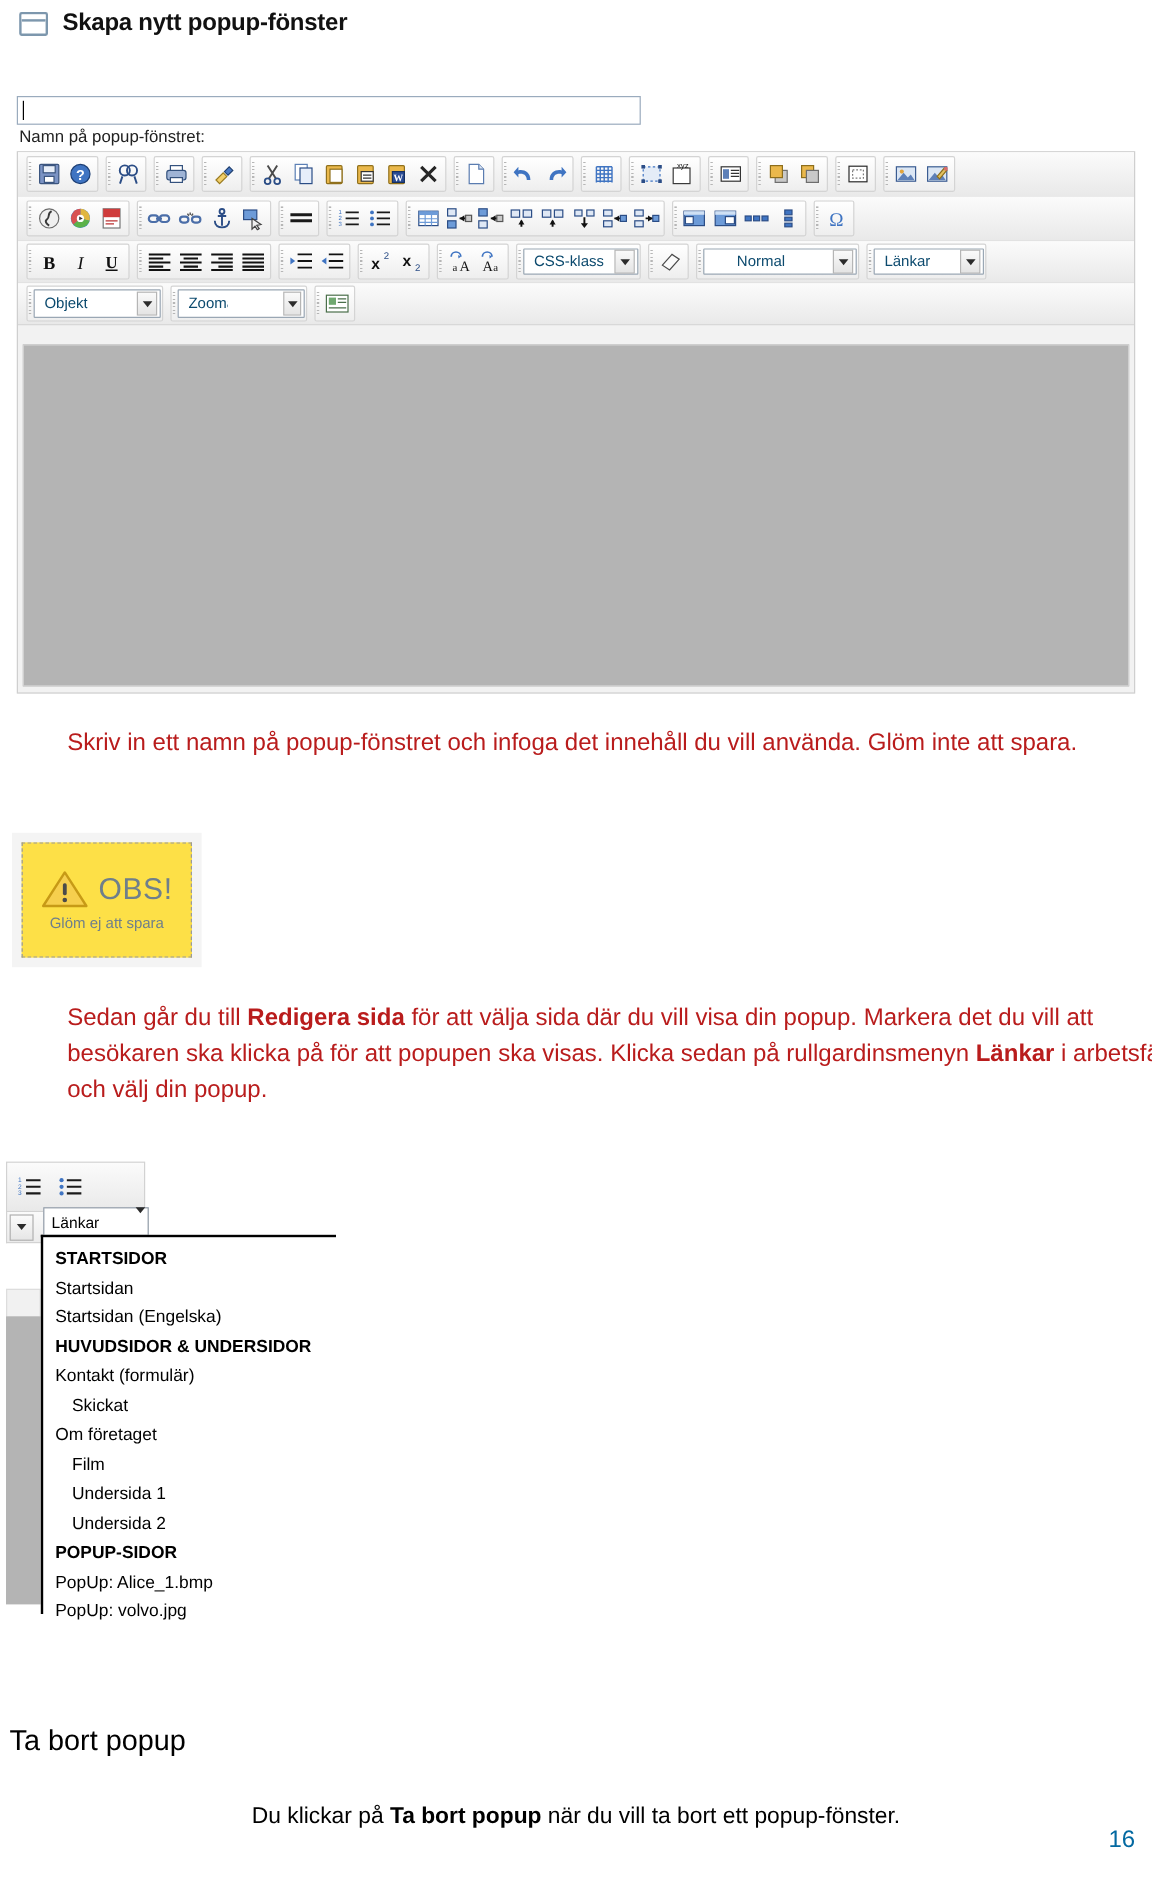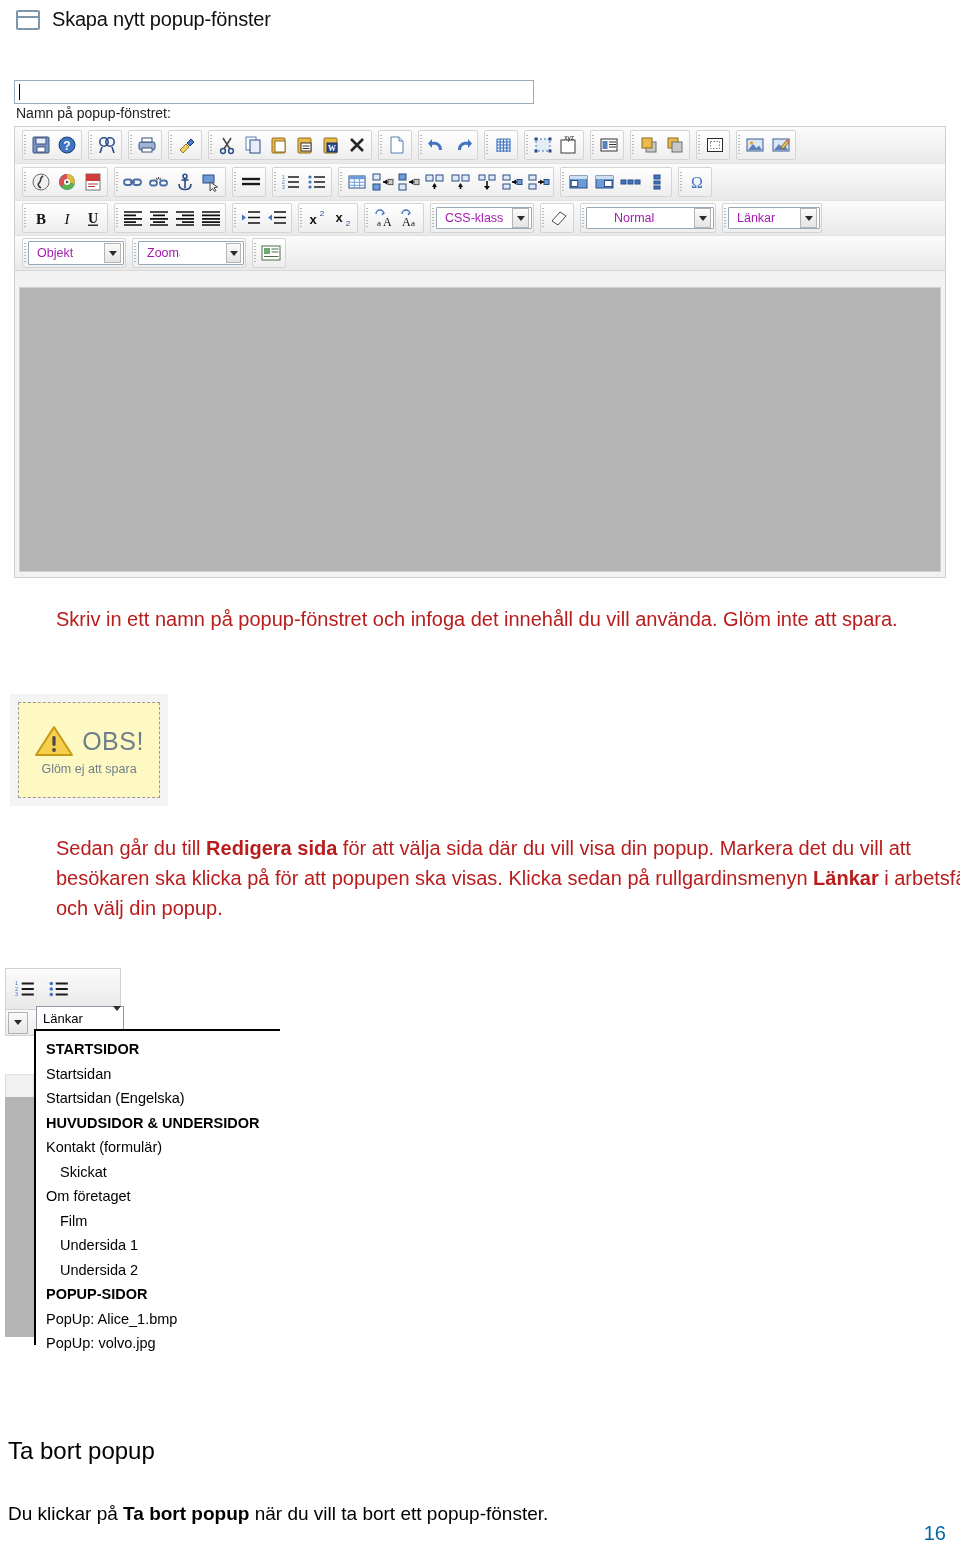--- a/index.html
+++ b/index.html
@@ -13,21 +13,21 @@
   
   .page-head{position:absolute;left:16px;top:8px;display:flex;align-items:center;gap:12px;}
   .win-icon{
     width:24px;height:20px;border:2px solid #7d97ad;border-radius:2px;background:#fff;
     position:relative;box-sizing:border-box;
   }
   .win-icon::before{
     content:"";position:absolute;left:0;right:0;top:0;height:4px;background:#fff;
     border-bottom:2px solid #7d97ad;
   }
-  .title-text{font-size:20px;font-weight:normal;letter-spacing:-0.2px;color:#111;}
+  .title-text{font-size:20px;font-weight:bold;letter-spacing:-0.2px;color:#111;}
 
   
   .field-label{position:absolute;left:16px;top:60px;font-size:14px;color:#222;margin-top:45px;}
   .name-input{
     position:absolute;left:14px;top:80px;width:520px;height:24px;
     border:1px solid #9aabbd;background:#fff;box-sizing:border-box;
     font-family:"Liberation Sans",sans-serif;font-size:13px;padding:2px 4px;color:#000;
   }
   .caret{position:absolute;left:19px;top:84px;width:1px;height:16px;background:#000;}
 
@@ -54,30 +54,30 @@
   .btn{
     width:26px;height:26px;display:flex;align-items:center;justify-content:center;
     border:1px solid transparent;border-radius:2px;position:relative;box-sizing:border-box;
   }
   .btn svg{display:block;}
 
   
   .combo{
     display:flex;align-items:center;justify-content:space-between;
     height:22px;border:1px solid #9aa7b4;background:#fff;border-radius:1px;
-    font-size:12.5px;padding:0 2px 0 8px;box-sizing:border-box;color:#a21caf;
+    font-size:12.5px;padding:0 2px 0 8px;box-sizing:border-box;color:#0c4a6e;
   }
   .combo .cap{white-space:nowrap;overflow:hidden;}
   .combo .arw{
     width:15px;height:18px;display:flex;align-items:center;justify-content:center;
     background:linear-gradient(#fafafa,#e4e4e4);border:1px solid #b5b5b5;margin-left:6px;
   }
   .tri{width:0;height:0;border-left:4px solid transparent;border-right:4px solid transparent;border-top:5px solid #2b2b2b;}
   .c-css{width:96px;} .c-normal{width:128px;padding-left:27px;} .c-lankar{width:92px;}
-  .c-objekt{width:96px;height:24px;} .c-zooma{width:106px;height:24px;gap:40px;}
+  .c-objekt{width:106px;height:24px;} .c-zooma{width:106px;height:24px;gap:40px;}
 
   .canvas{
     position:absolute;left:4px;right:4px;top:160px;bottom:5px;
     background:#b4b4b4;border:1px solid #d0d0d0;box-sizing:border-box;
   }
 
   
   .para{
     position:absolute;left:8px;width:944px;
     font-size:20px;line-height:30px;color:#b91c1c;margin-left:48px;
@@ -86,21 +86,21 @@
   .p2{top:833px;}
 
   
   .obs-wrap{
     position:absolute;left:10px;top:694px;width:158px;height:112px;
     background:#f4f4f4;box-sizing:border-box;display:flex;align-items:center;justify-content:center;
   }
   .obs-inner{
     width:142px;height:96px;border:1px dashed #9a9a9a;box-sizing:border-box;
     display:flex;flex-direction:column;align-items:center;justify-content:center;gap:4px;
-    background:#fef9c3;
+    background:#fde047;
   }
   .obs-top{display:flex;align-items:center;gap:8px;}
   .obs-word{font-size:25px;color:#6f7f8b;letter-spacing:0.5px;}
   .obs-sub{font-size:12.5px;color:#6f7f8b;}
 
   
   .shot2{position:absolute;left:0;top:962px;width:300px;height:382px;}
   .shot2 .minibar{
     position:absolute;left:5px;top:6px;width:116px;height:42px;
     background:linear-gradient(#fbfbfb,#e9e9e9);border:1px solid #d2d2d2;box-sizing:border-box;
@@ -127,21 +127,21 @@
     position:absolute;left:34px;top:1029px;width:246px;height:316px;
     background:#fff;border-left:2px solid #000;border-top:2px solid #000;box-sizing:border-box;
     padding:6px 0 0 10px;
   }
   .dd-item{font-size:14.5px;line-height:24.5px;white-space:nowrap;color:#000;}
   .dd-item.hdr{font-weight:bold;}
   .dd-item.ind1{padding-left:14px;}
 
   
   .h2{position:absolute;left:8px;top:1437px;font-size:24px;color:#000;}
-  .p3{position:absolute;left:8px;top:1500px;width:944px;font-size:19px;line-height:28px;}
+  .p3{position:absolute;left:8px;top:1500px;width:944px;font-size:19px;line-height:28px;text-align:center;}
   .pageno{position:absolute;right:14px;top:1522px;font-size:20px;color:#0369a1;}
   b{font-weight:bold;}
 </style>
 </head>
 <body>
 
 <div class="page-head">
   <span class="win-icon"></span>
   <span class="title-text">Skapa nytt popup-fönster</span>
 </div>

